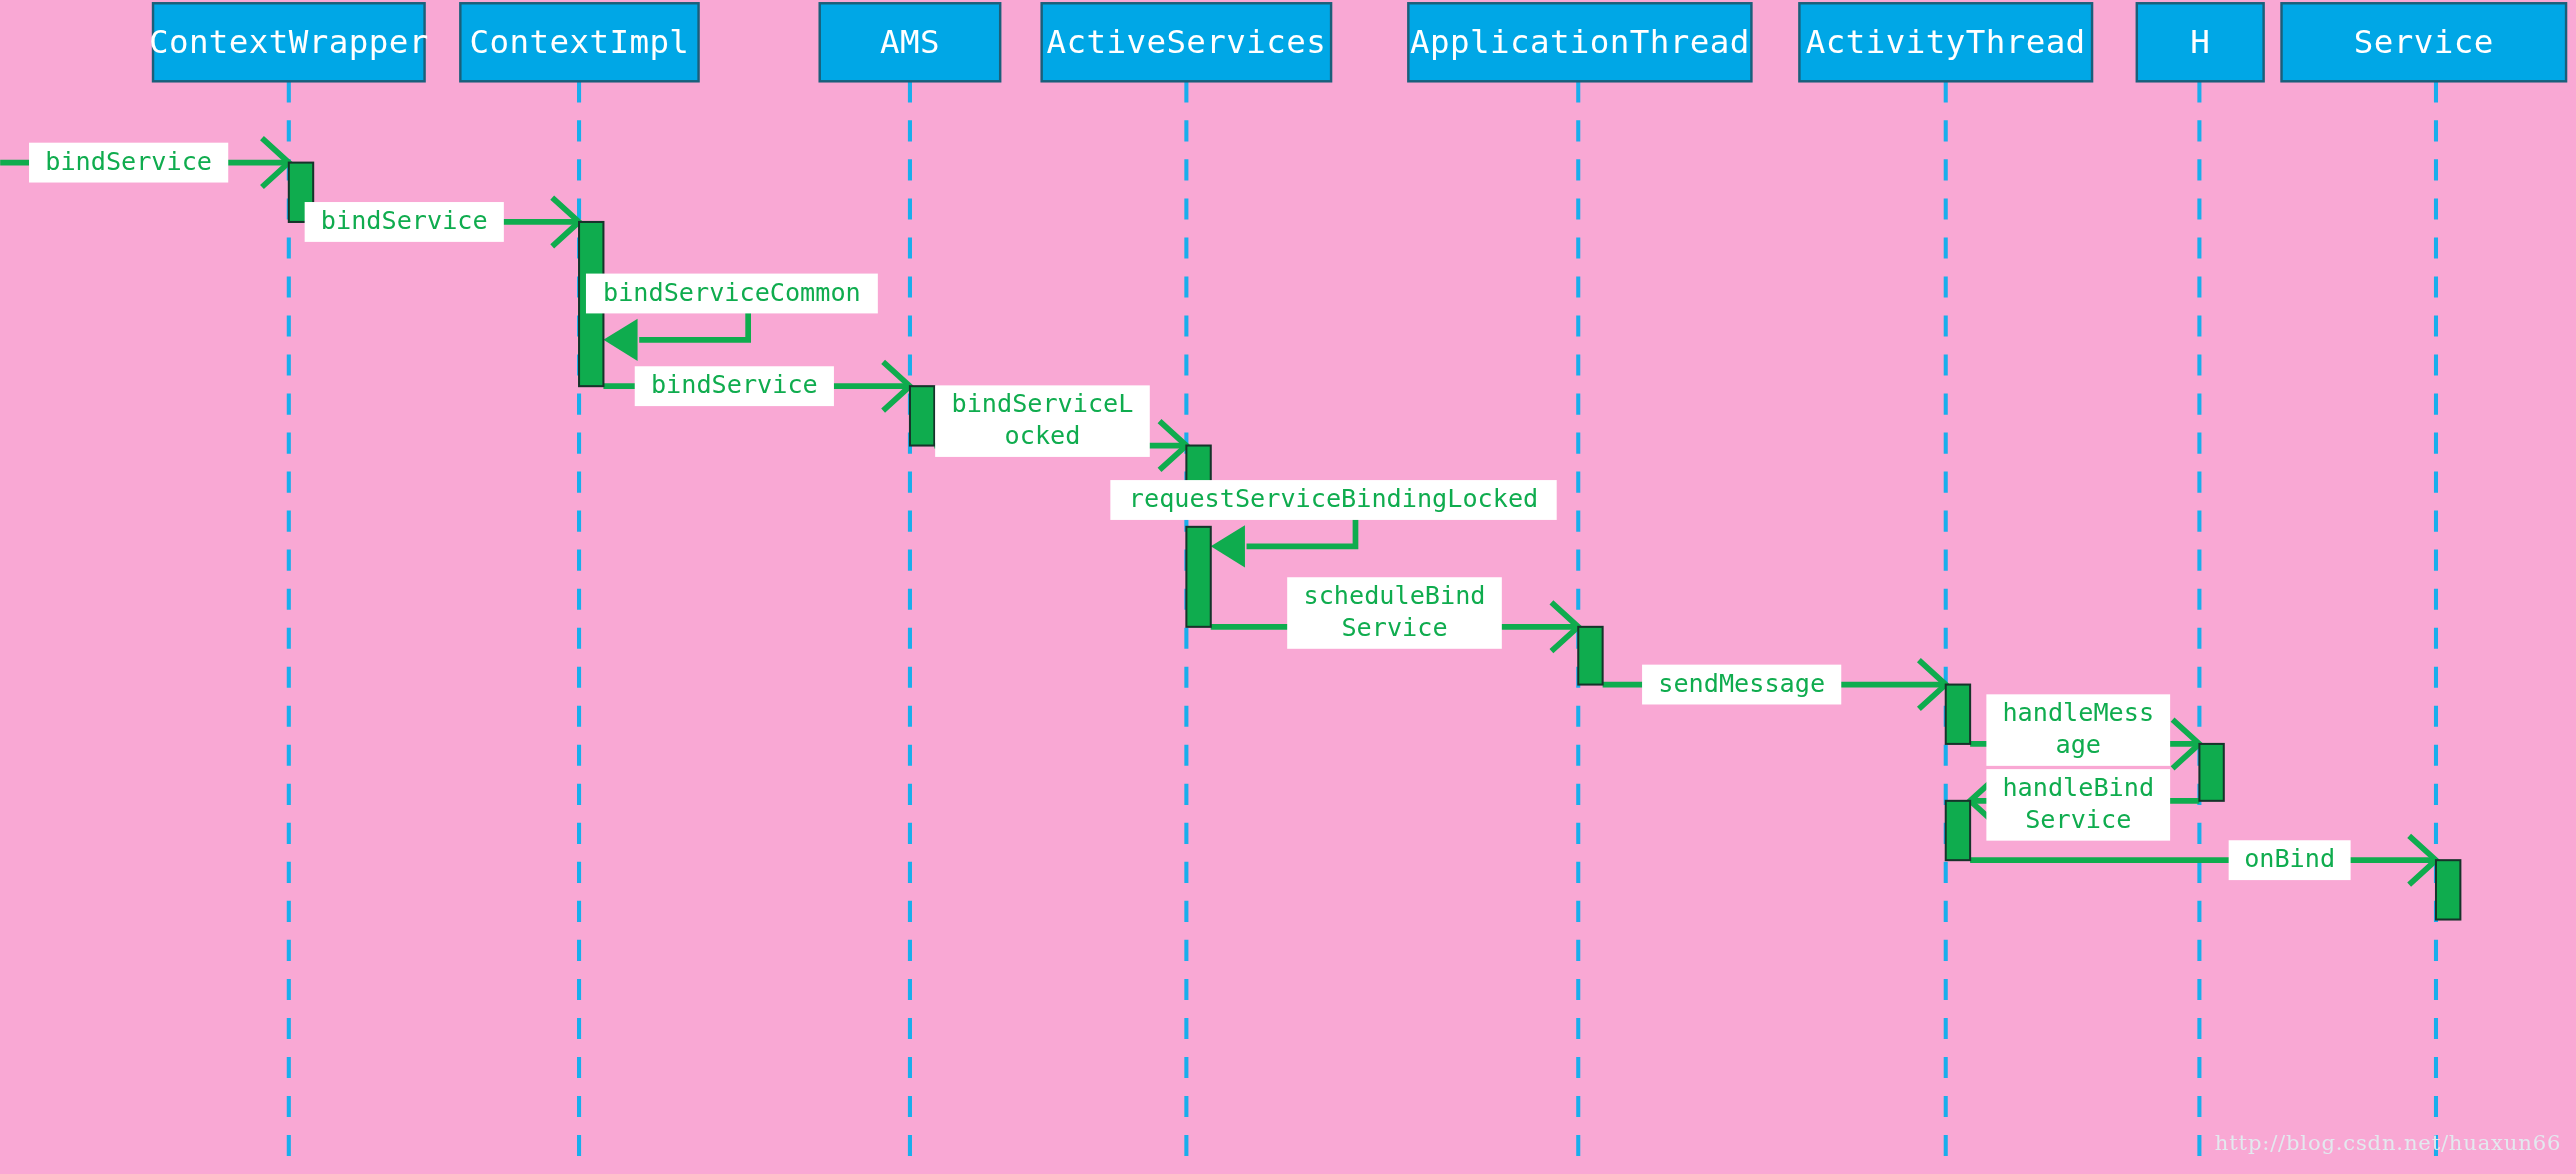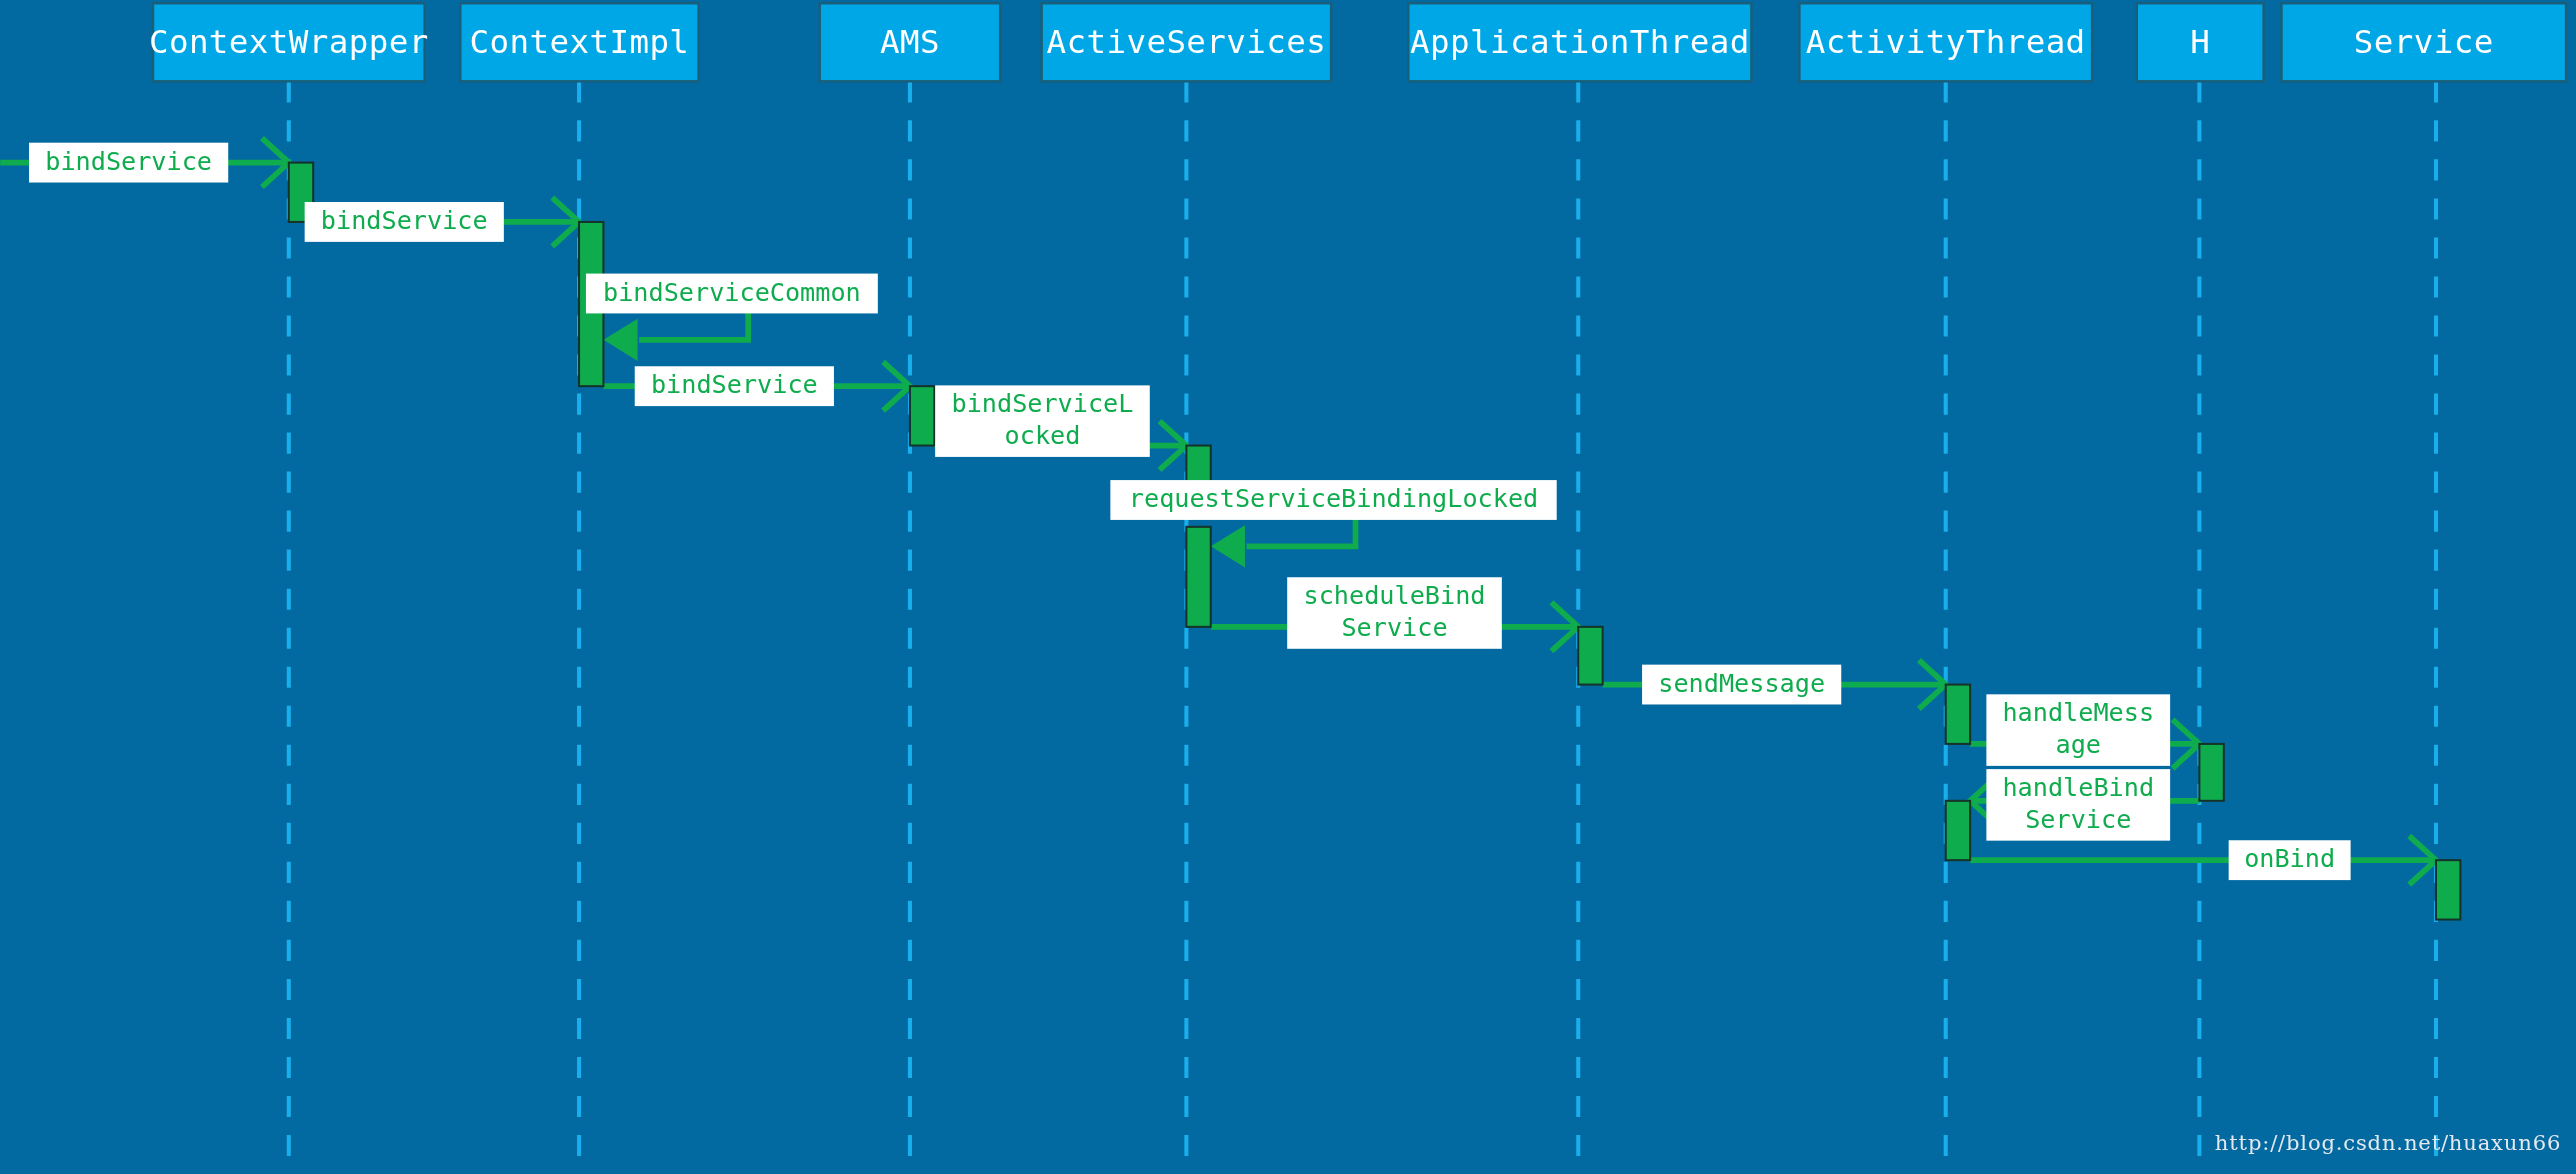--- a/index.html
+++ b/index.html
@@ -8,21 +8,21 @@
     padding: 0;
     background: #ffffff;
   }
   body {
     font-family: "DejaVu Sans Mono", "Liberation Mono", monospace;
   }
   #diagram-root {
     position: relative;
     width: 2576px;
     height: 1174px;
-    background: #0369a1;
+    background: #f9a8d4;
     overflow: hidden;
   }
   svg.seq-canvas {
     position: absolute;
     top: 0;
     left: 0;
     width: 2576px;
     height: 1174px;
     display: block;
   }

